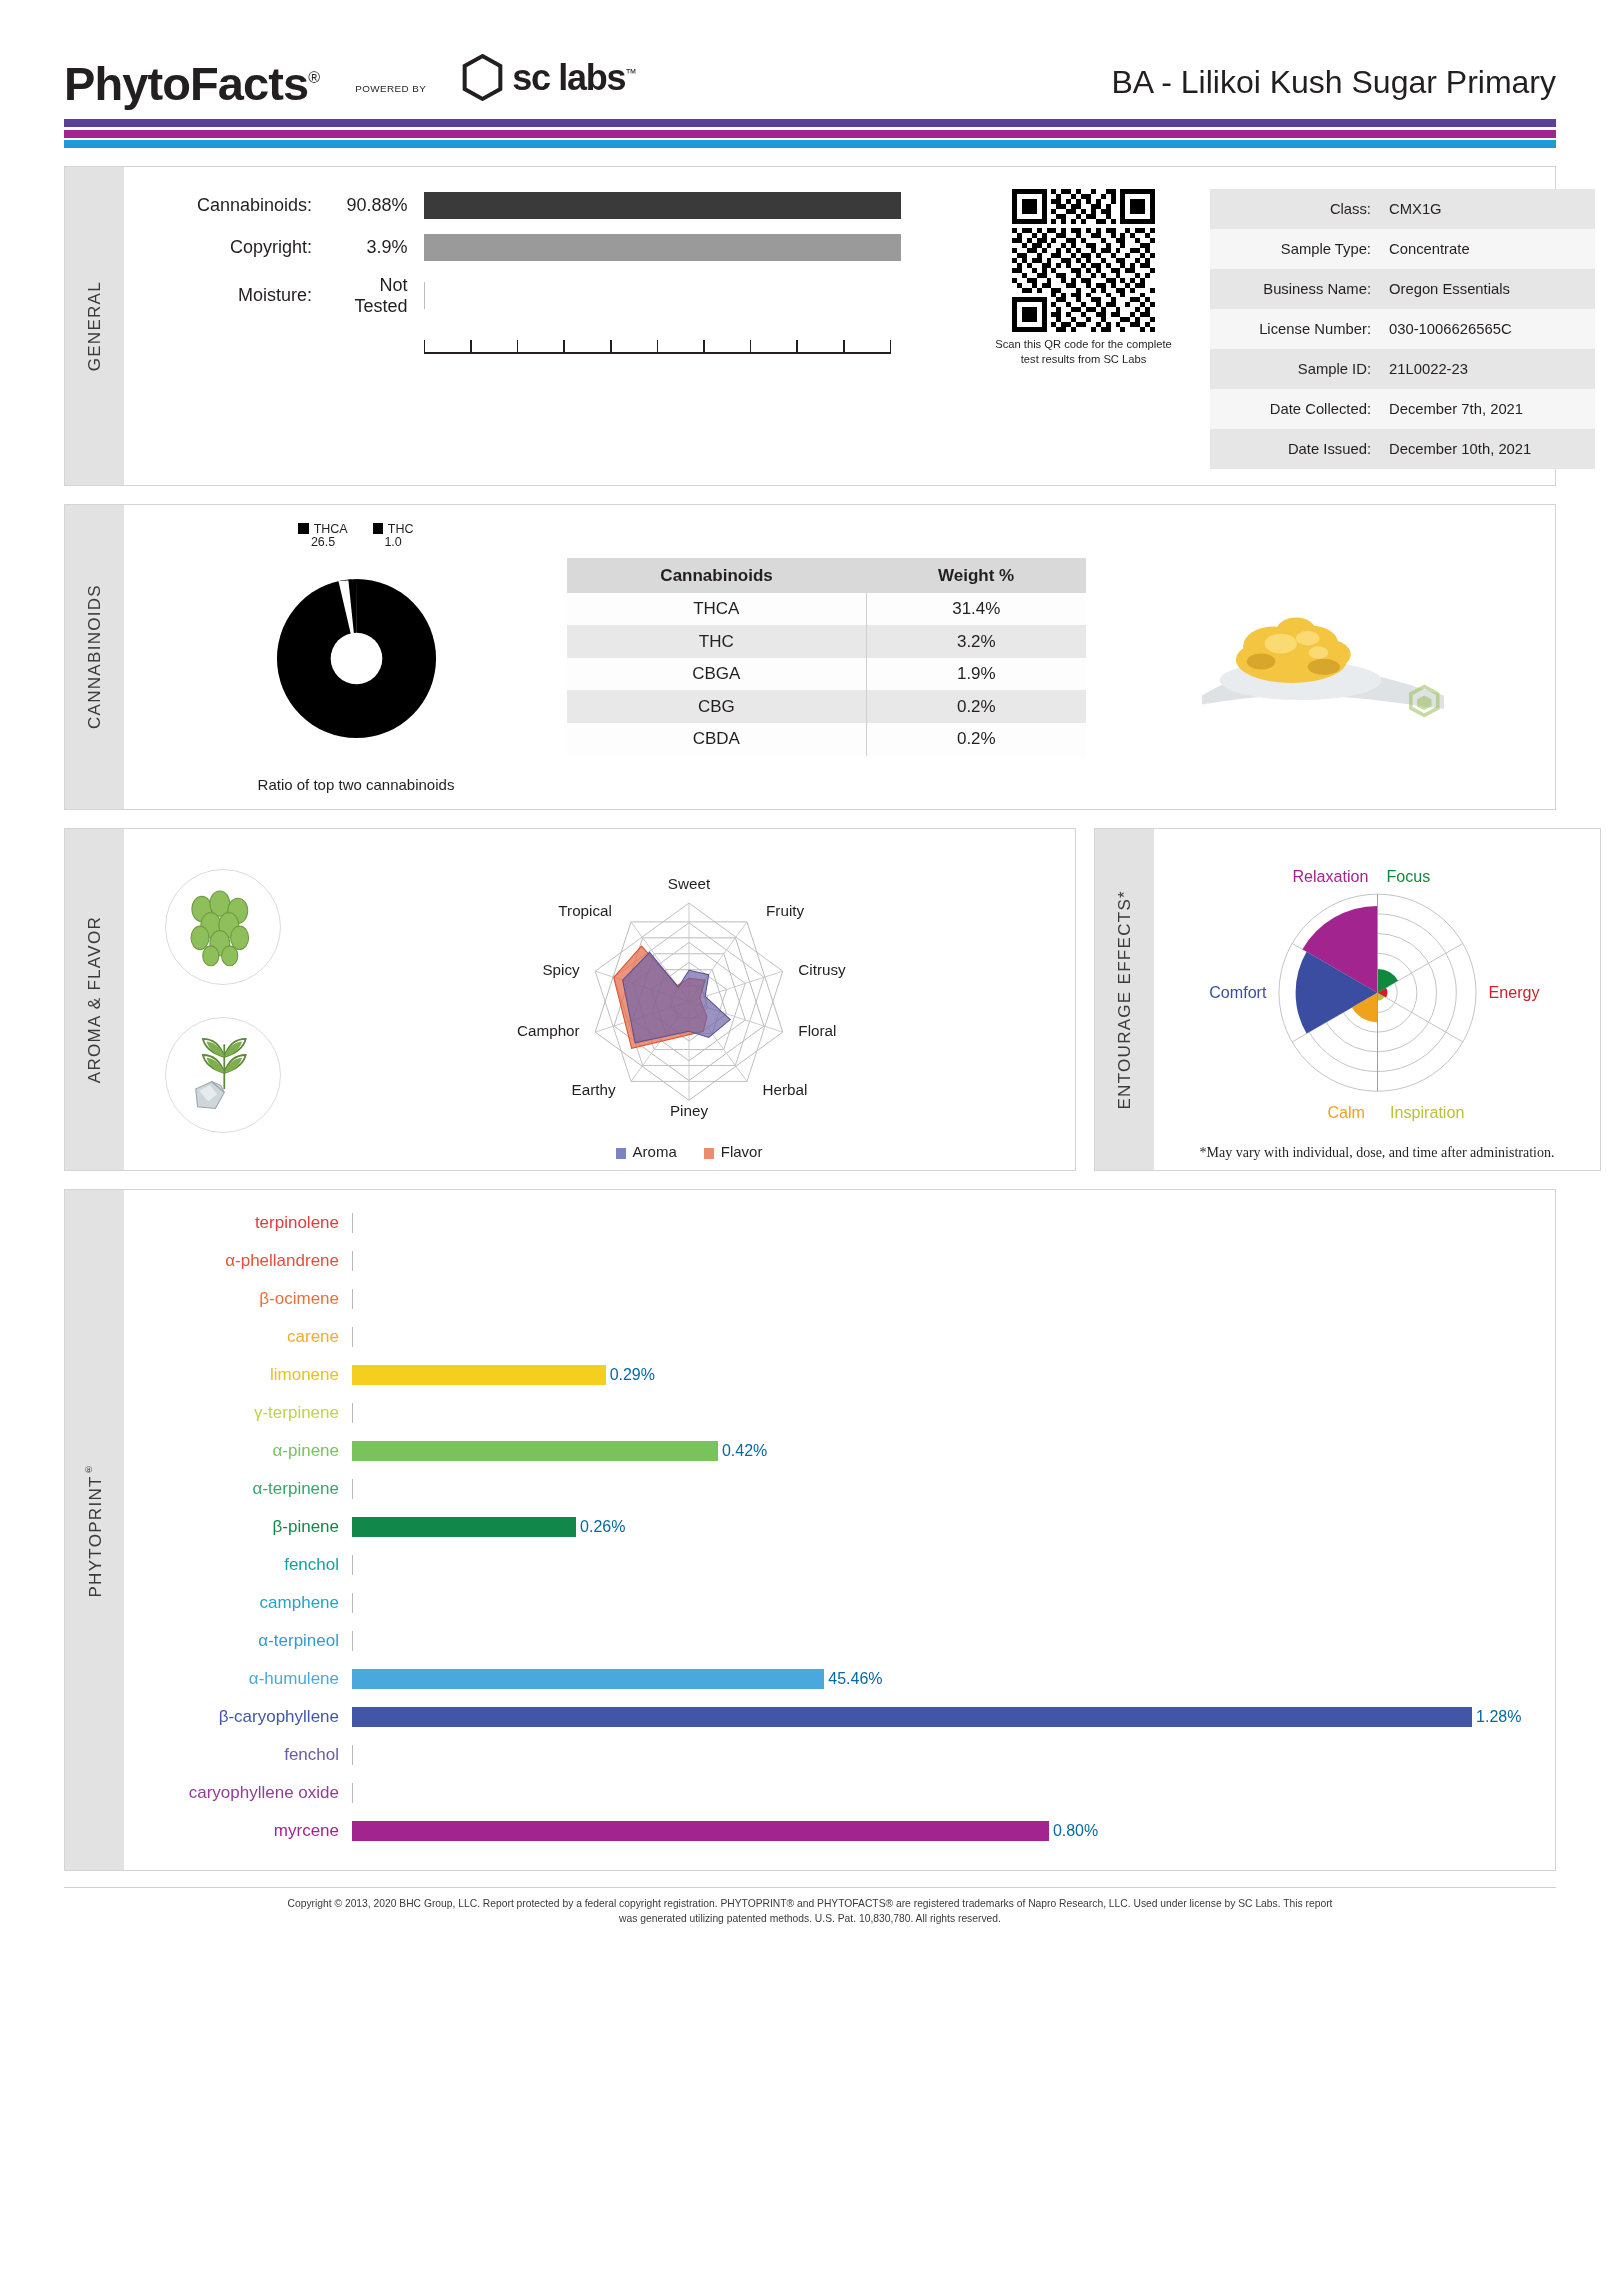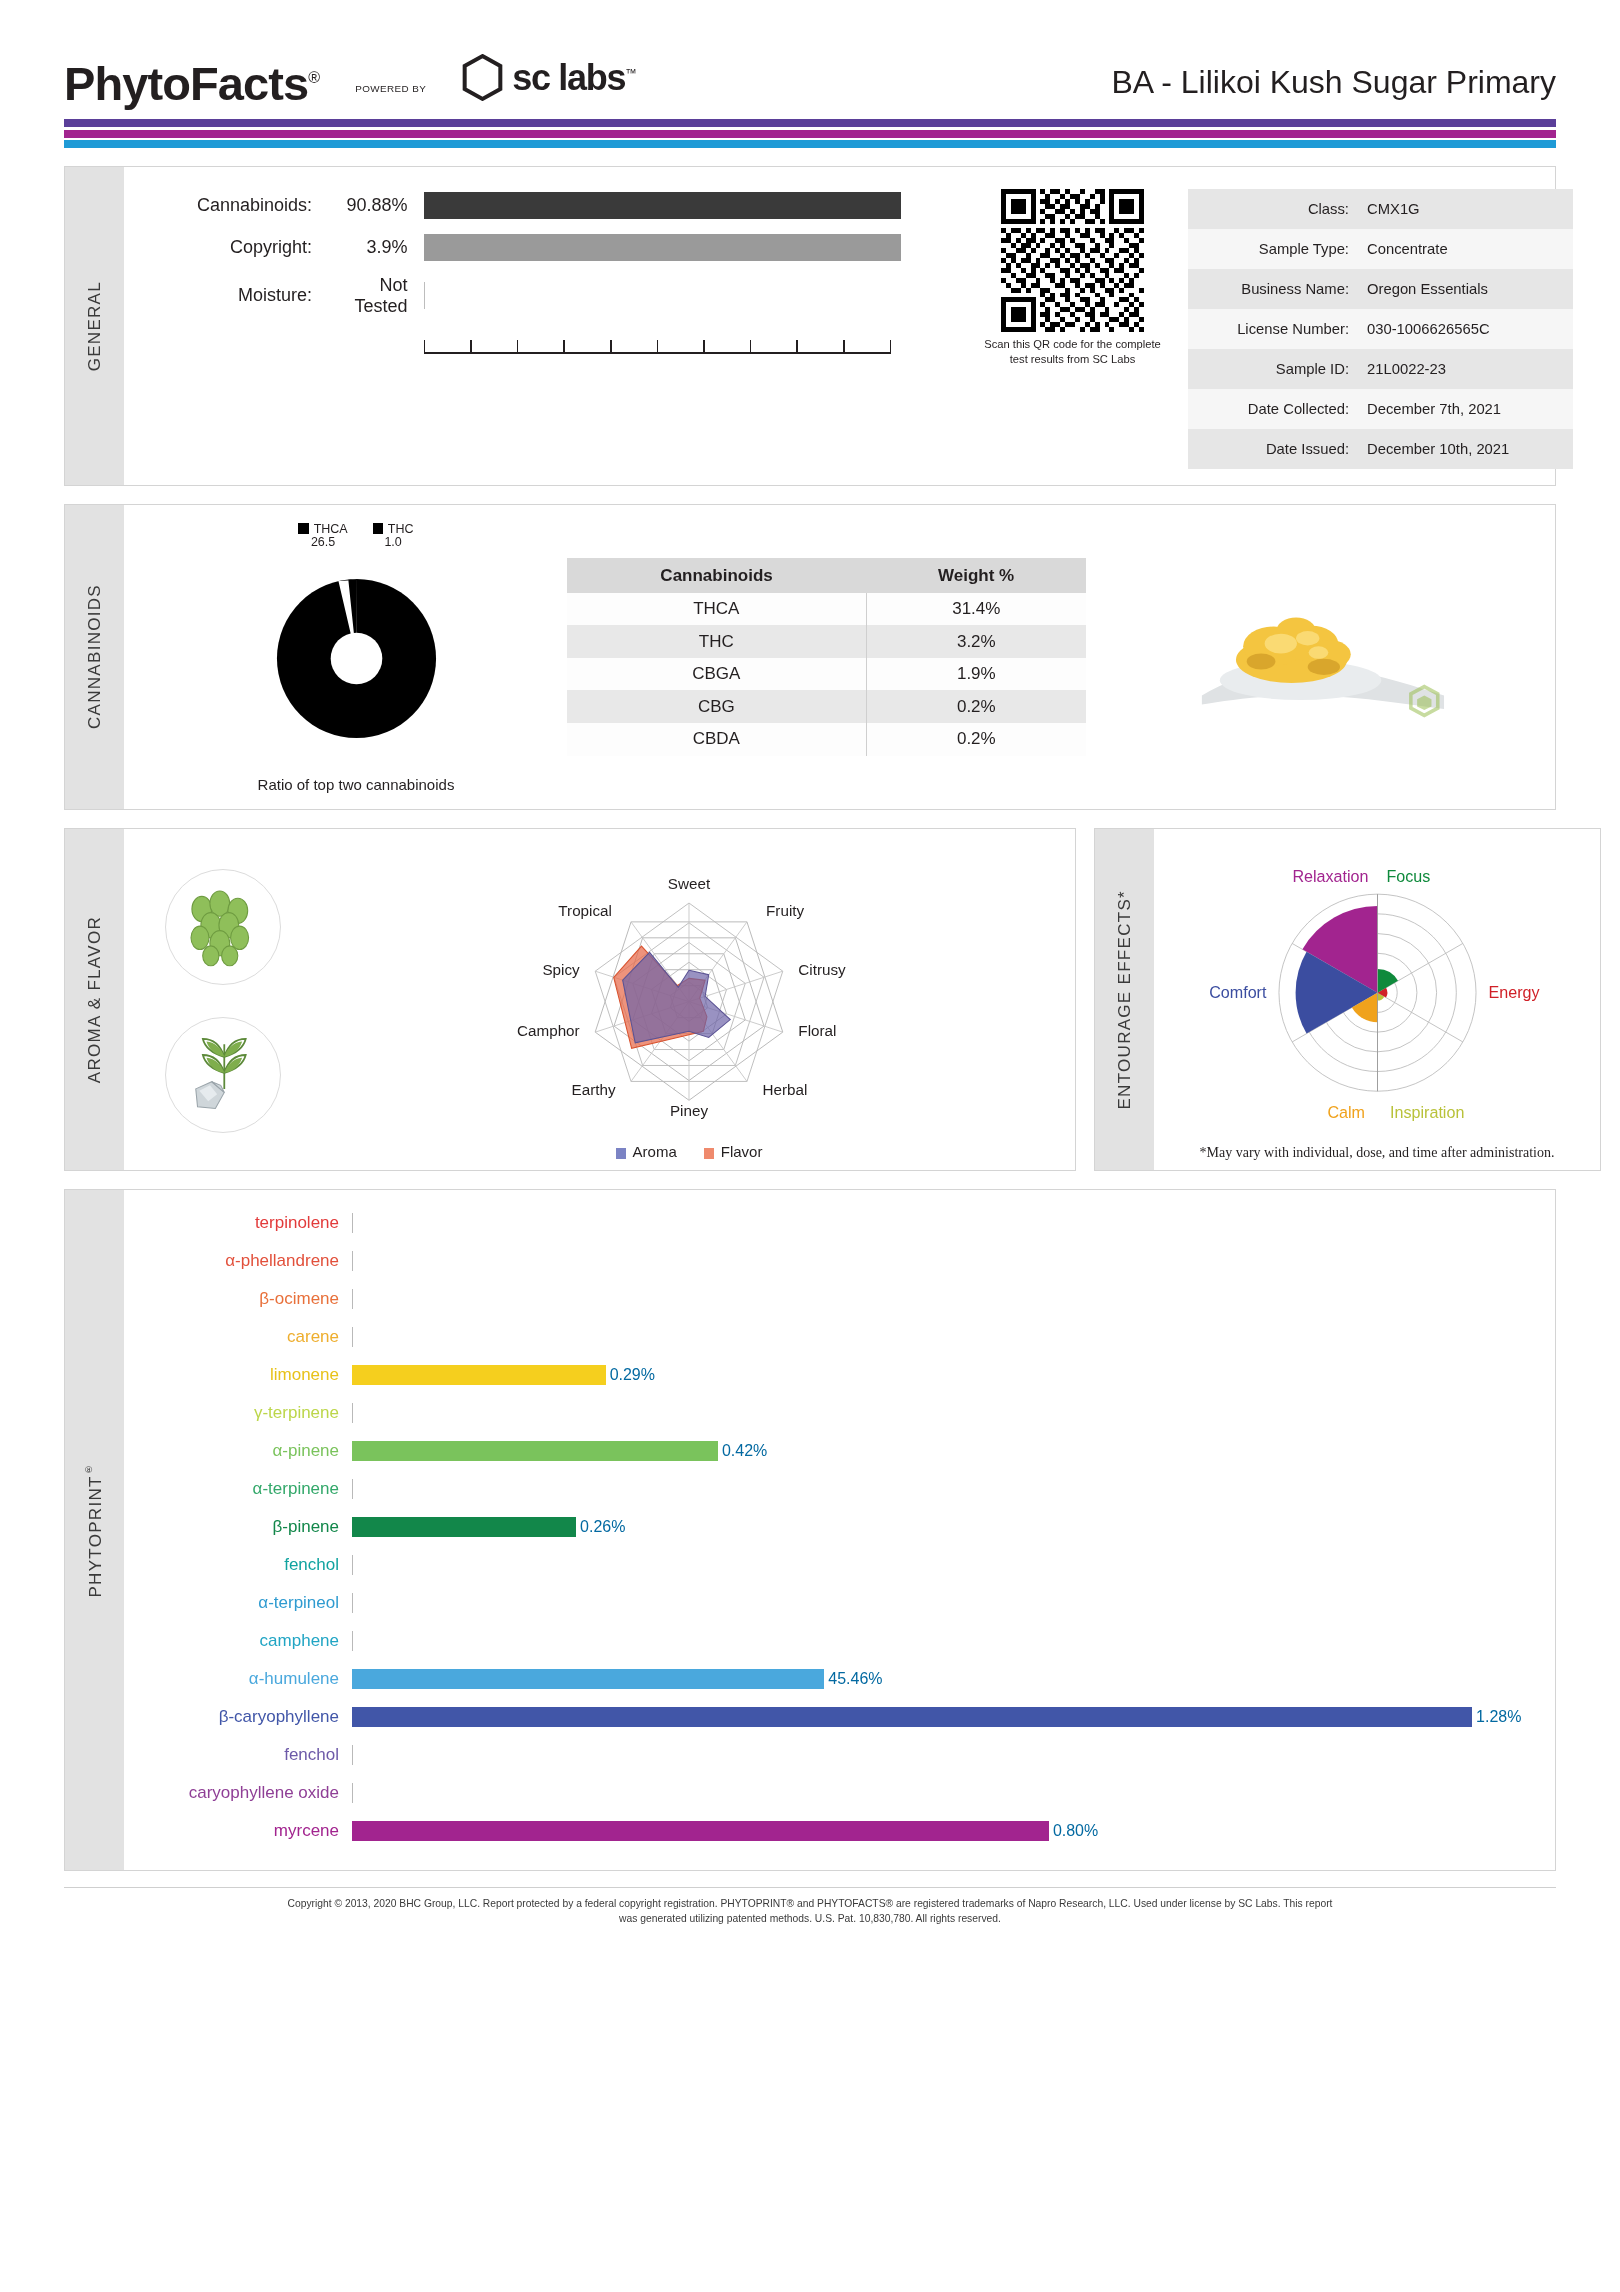--- a/index.html
+++ b/index.html
@@ -43,21 +43,21 @@
     align-items:center; justify-content:center;
   }
   .sidelabel span {
     writing-mode: vertical-rl; transform: rotate(180deg);
     font-size:17px; letter-spacing:1.3px; color:#3a3a3a; white-space:nowrap;
   }
   .sidelabel span sup { font-size:9.9px; }
   .secbody { flex:1; padding:16px 21.5px; }
 
   
-  .general-row { display:flex; align-items:flex-start; gap:0; }
+  .general-row { display:flex; align-items:flex-start; gap:11px; }
   .gen-bars { width: 833px; padding-top:9px; }
   .barline { display:flex; align-items:center; margin-bottom:14.3px; }
   .barlabel { width:179px; text-align:right; font-size:18px; padding-right:12.5px; }
   .barval { width:99px; text-align:right; font-size:18px; padding-right:16px; }
   .bartrack { flex:1; height:27px; position:relative; }
   .bar { height:27px; }
   .bar-dark { background:#3a3a3a; }
   .bar-grey { background:#9a9a9a; }
   .tick-start { width:1.8px; height:27px; background:#bdbdbd; }
   .axis { margin-left:278px; width:466px; position:relative; height:23px; }
@@ -820,29 +820,29 @@
 
       <div class="terp-row">
         <div class="terp-name" style="color:#11a3a0">fenchol</div>
         <div class="terp-bar-zone">
             <div class="terp-tick"></div>
             <div class="terp-val"></div>
           </div>
       </div>
 
       <div class="terp-row">
+        <div class="terp-name" style="color:#21a5c4">camphene</div>
+        <div class="terp-bar-zone">
+            <div class="terp-tick"></div>
+            <div class="terp-val"></div>
+          </div>
+      </div>
+
+      <div class="terp-row">
         <div class="terp-name" style="color:#2f9bd0">α-terpineol</div>
-        <div class="terp-bar-zone">
-            <div class="terp-tick"></div>
-            <div class="terp-val"></div>
-          </div>
-      </div>
-
-      <div class="terp-row">
-        <div class="terp-name" style="color:#21a5c4">camphene</div>
         <div class="terp-bar-zone">
             <div class="terp-tick"></div>
             <div class="terp-val"></div>
           </div>
       </div>
 
       <div class="terp-row">
         <div class="terp-name" style="color:#4aa8dd">α-humulene</div>
         <div class="terp-bar-zone">
             <div class="terp-bar" style="width:40%;background:#4aa8dd"></div>

